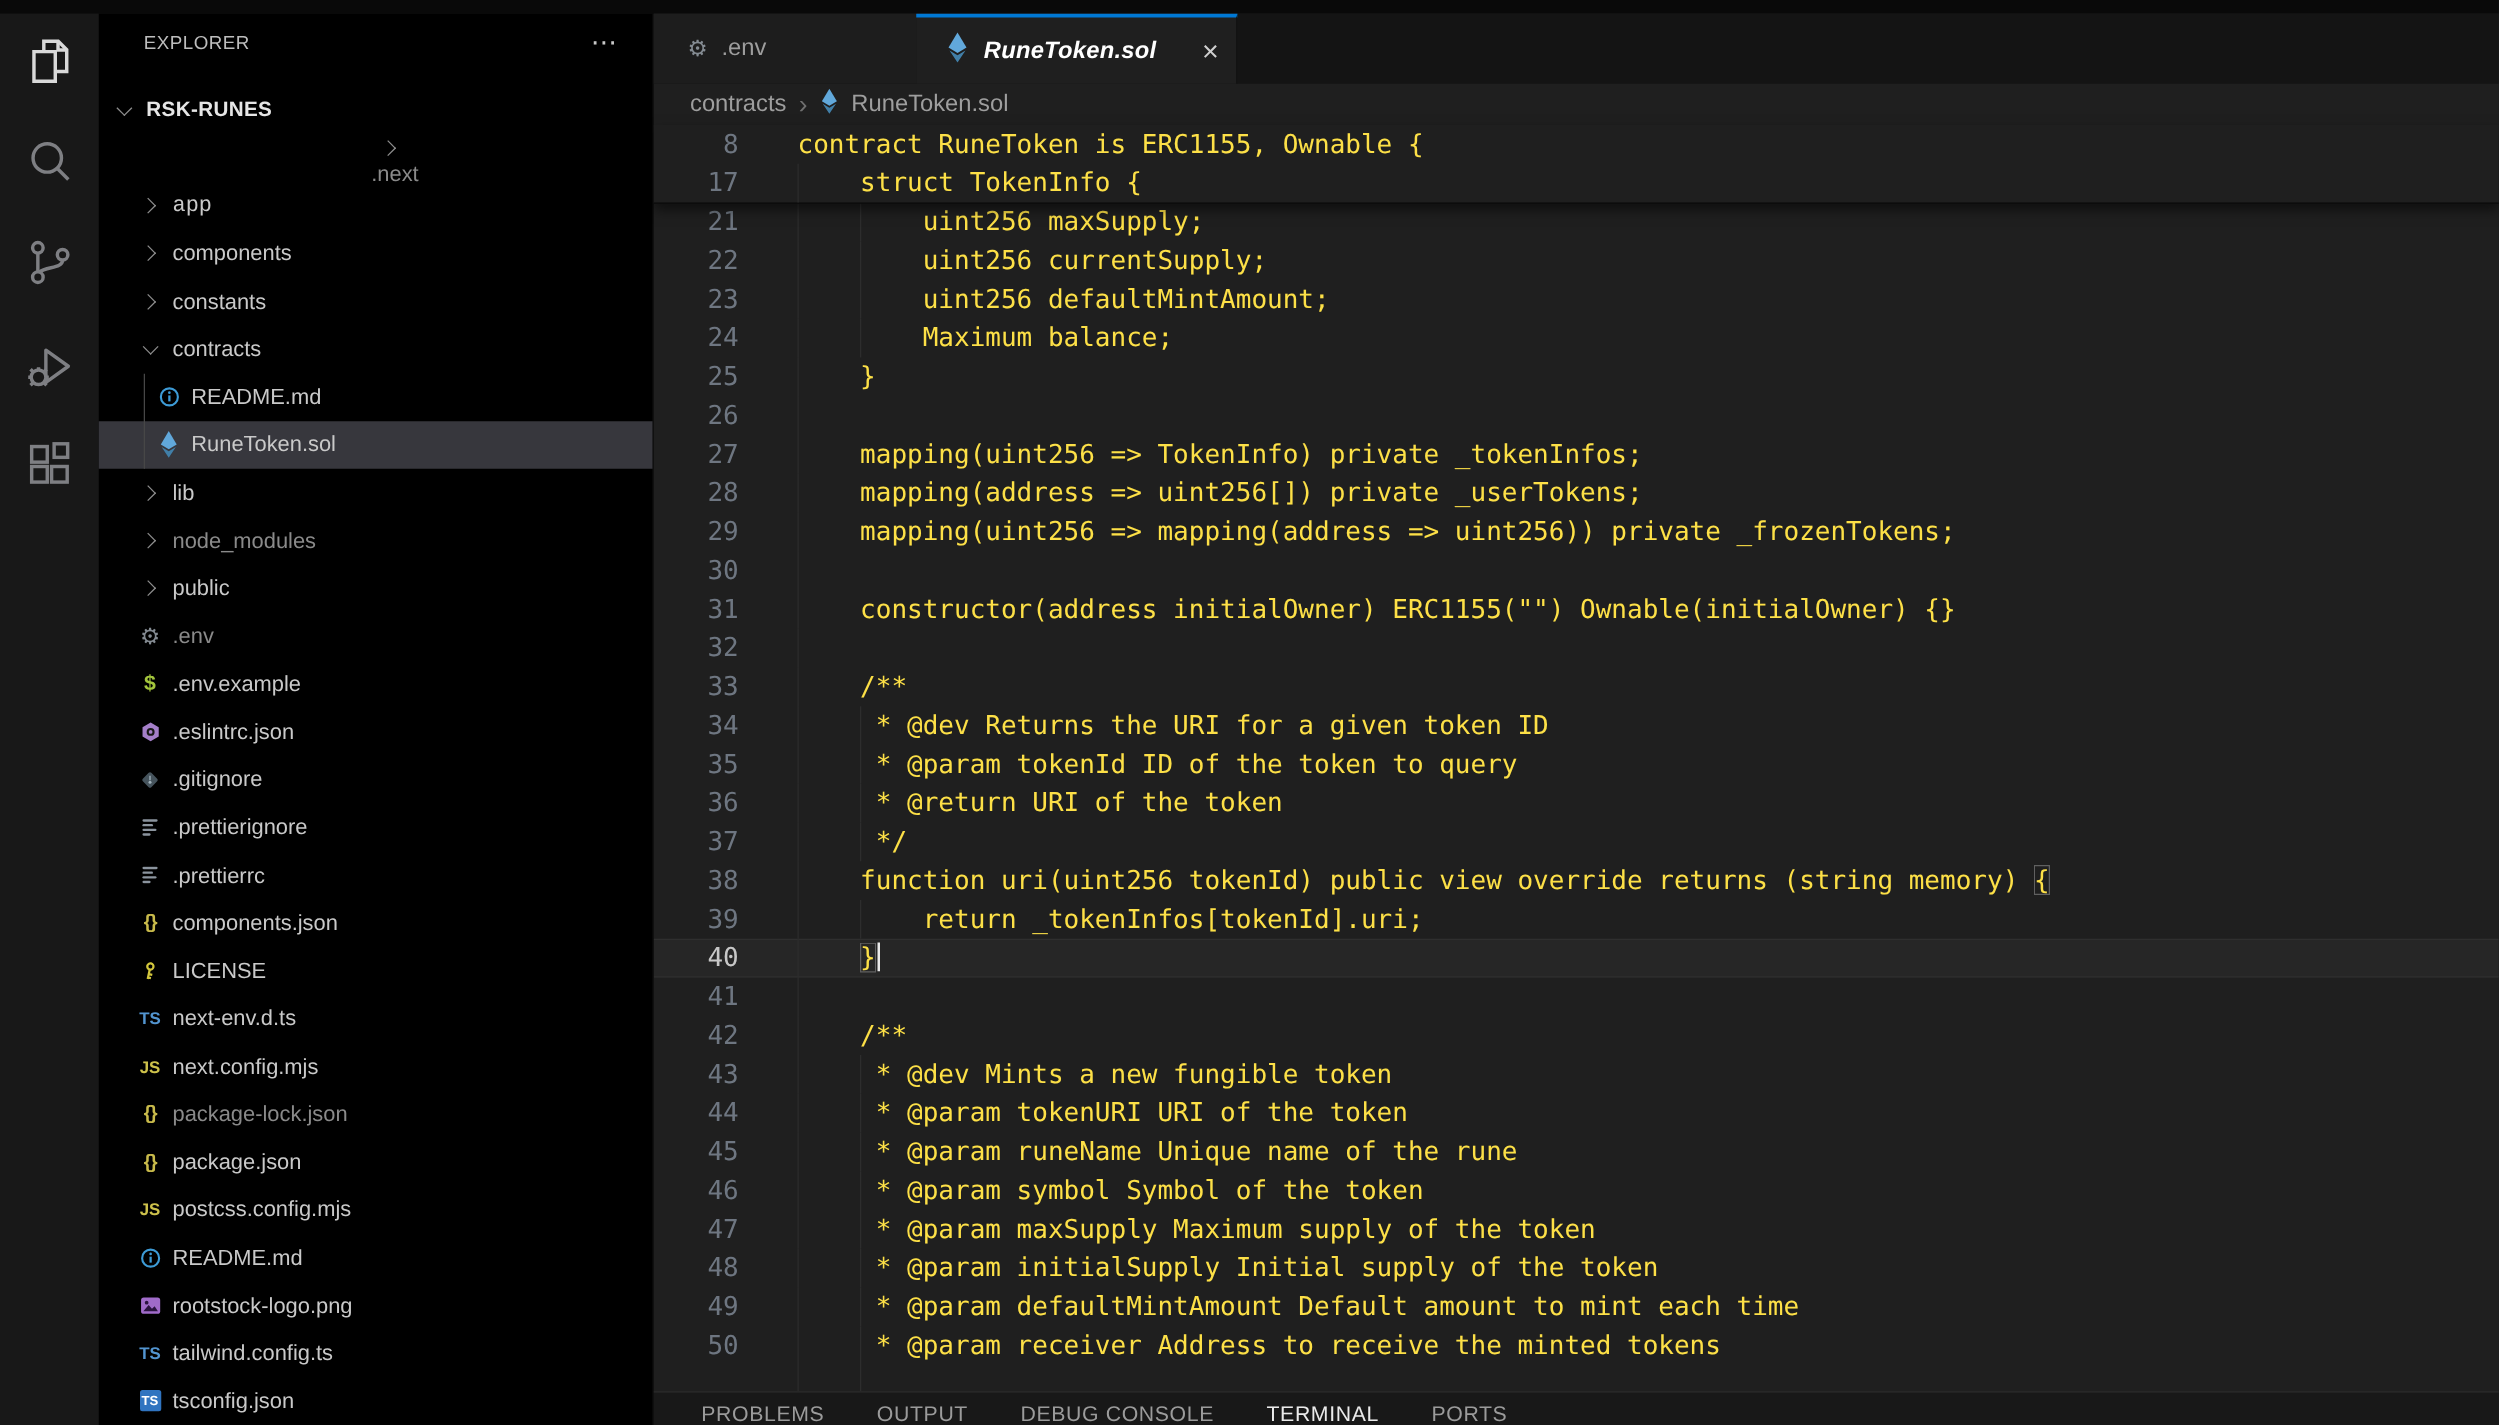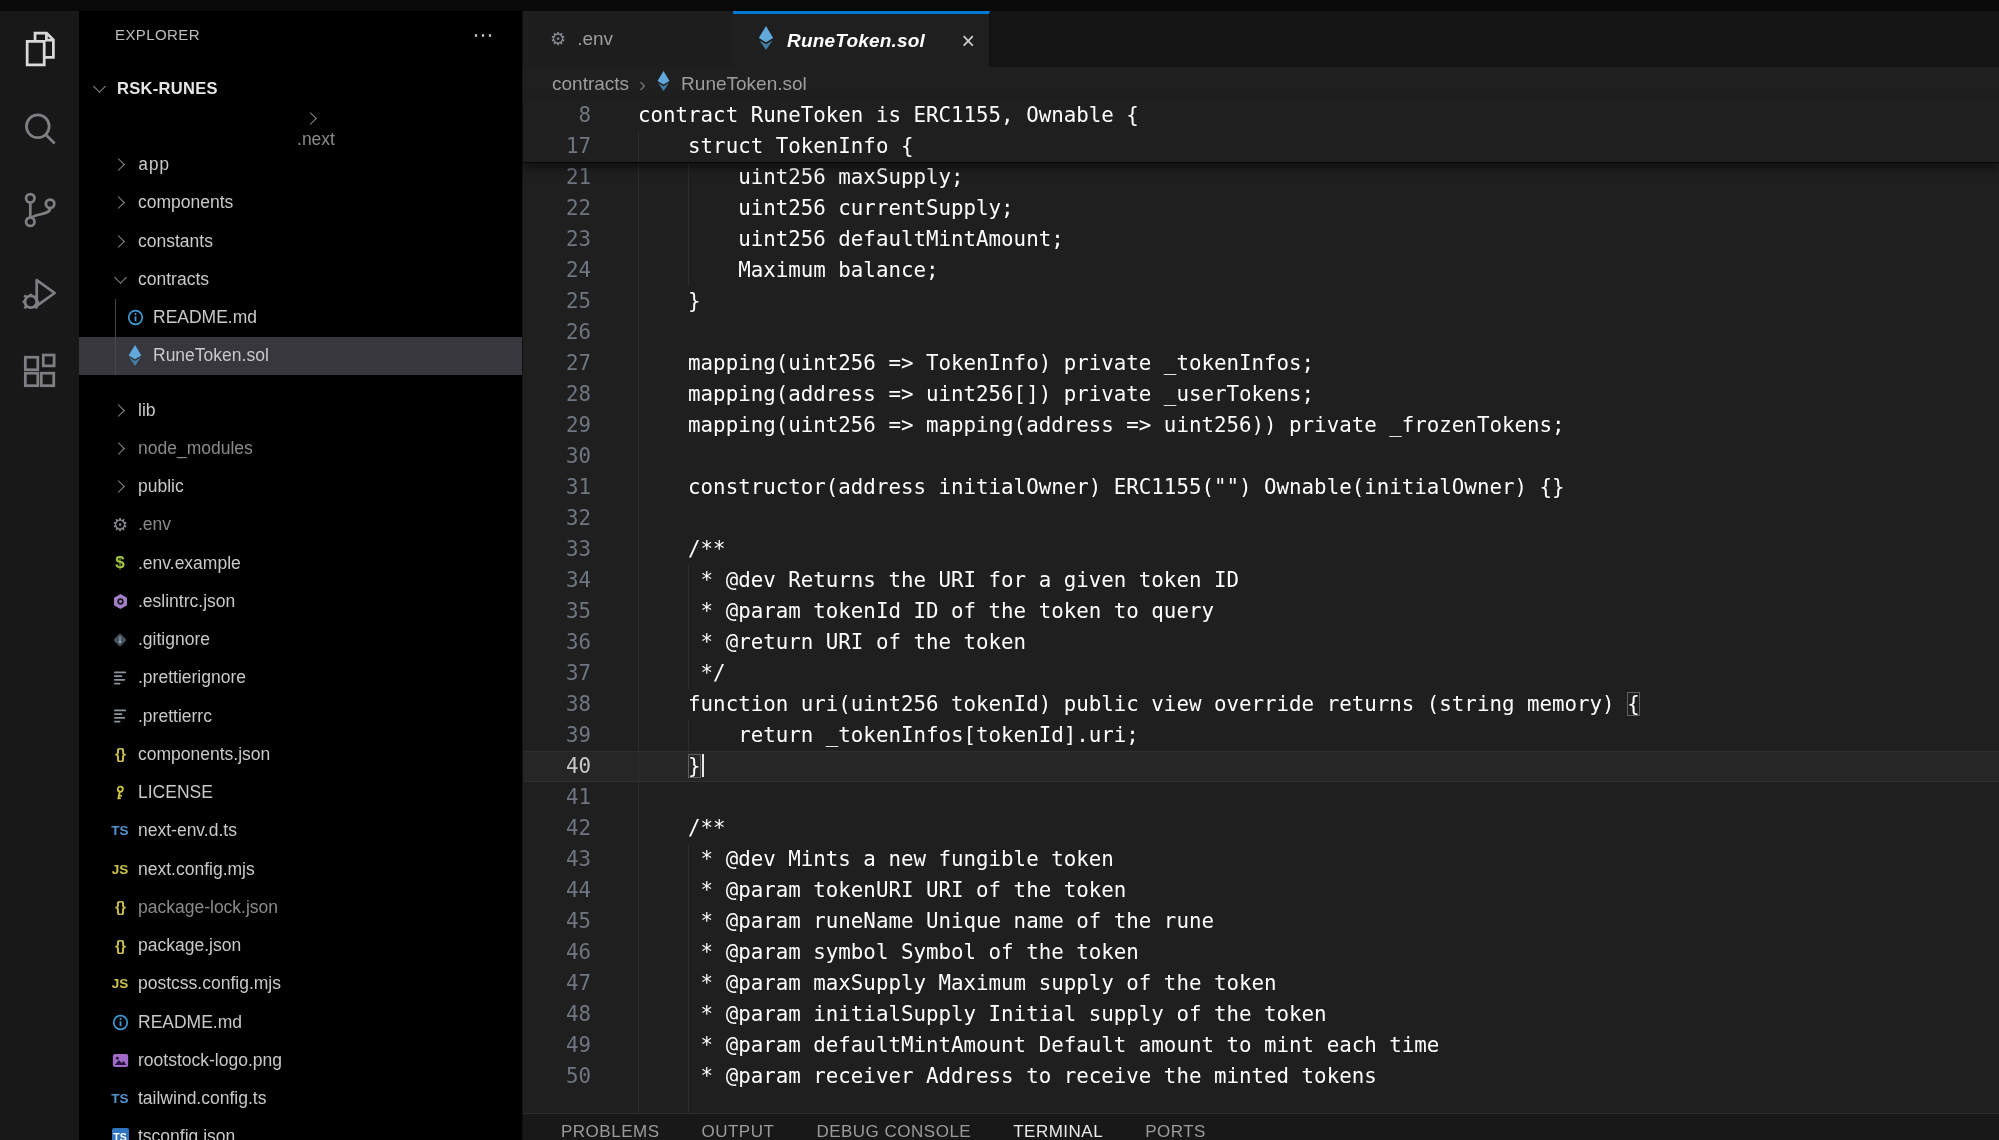--- a/index.html
+++ b/index.html
@@ -45,21 +45,21 @@
   .breadcrumb{position:absolute;left:0;top:56px;height:33px;display:flex;align-items:center;gap:10px;padding-left:29px;color:#9e9e9e;font-size:19px;}
   .crumb{cursor:pointer;}
   .crumb-sep{color:#707070;font-size:21px;}
 
   .mono{font-family:"DejaVu Sans Mono",monospace;font-size:20.8px;line-height:31px;}
   .sticky{position:absolute;left:0;top:89px;width:100%;height:62px;background:#1f1f1f;z-index:5;
     border-bottom:1px solid #080808;box-shadow:0 5px 9px rgba(0,0,0,.5);}
   .code{position:absolute;left:0;top:151px;width:100%;height:951px;overflow:hidden;}
   .cl{position:relative;height:31px;white-space:pre;}
   .cl .ln{position:absolute;left:0;top:0;width:68px;text-align:right;color:#6e7681;}
-  .cl .ct{position:absolute;left:115px;top:0;color:#ffffff;}
+  .cl .ct{position:absolute;left:115px;top:0;color:#fde047;}
   .cl .g{position:absolute;top:0;height:31px;width:1px;background:#2d2d2d;}
   .cl.active::before{content:"";position:absolute;inset:0;background:rgba(255,255,255,.035);
     border-top:1px solid #2f2f2f;border-bottom:1px solid #2f2f2f;box-sizing:border-box;}
   .cl.active .ln{color:#c7c7c7;}
   .bracket{box-shadow:inset 0 0 0 1px #606060;}
   .cursor{display:inline-block;width:2px;height:23px;background:#eaeaea;vertical-align:-4px;margin-left:1px;}
 
   
   .panel{position:absolute;left:523px;top:1113px;width:1476px;height:27px;background:#181818;border-top:1px solid #2d2d2d;overflow:hidden;}
   .panel-tabs{display:flex;gap:42px;padding:8px 0 0 38px;}
@@ -175,21 +175,21 @@
       </div>
       <div class="row selected" style="padding-left: 46px;">
         <span class="cell">
           <svg viewBox="0 0 18 26" width="16" height="23">
             <path d="M9 1 L16.2 13 L9 17.3 L1.8 13 Z" fill="#61a8db"></path>
             <path d="M2.6 15.4 L9 19.2 L15.4 15.4 L9 25 Z" fill="#417fa8"></path>
           </svg>
         </span>
         <span class="label">RuneToken.sol</span>
       </div>
-      <div class="row" style="padding-left: 31px; margin-top: 16px;">
+      <div class="row" style="padding-left: 31px;">
         <span class="cell">
           <i class="chev right"></i>
         </span>
         <span class="label">lib</span>
       </div>
       <div class="row dimmed" style="padding-left: 31px;">
         <span class="cell">
           <i class="chev right"></i>
         </span>
         <span class="label">node_modules</span>

